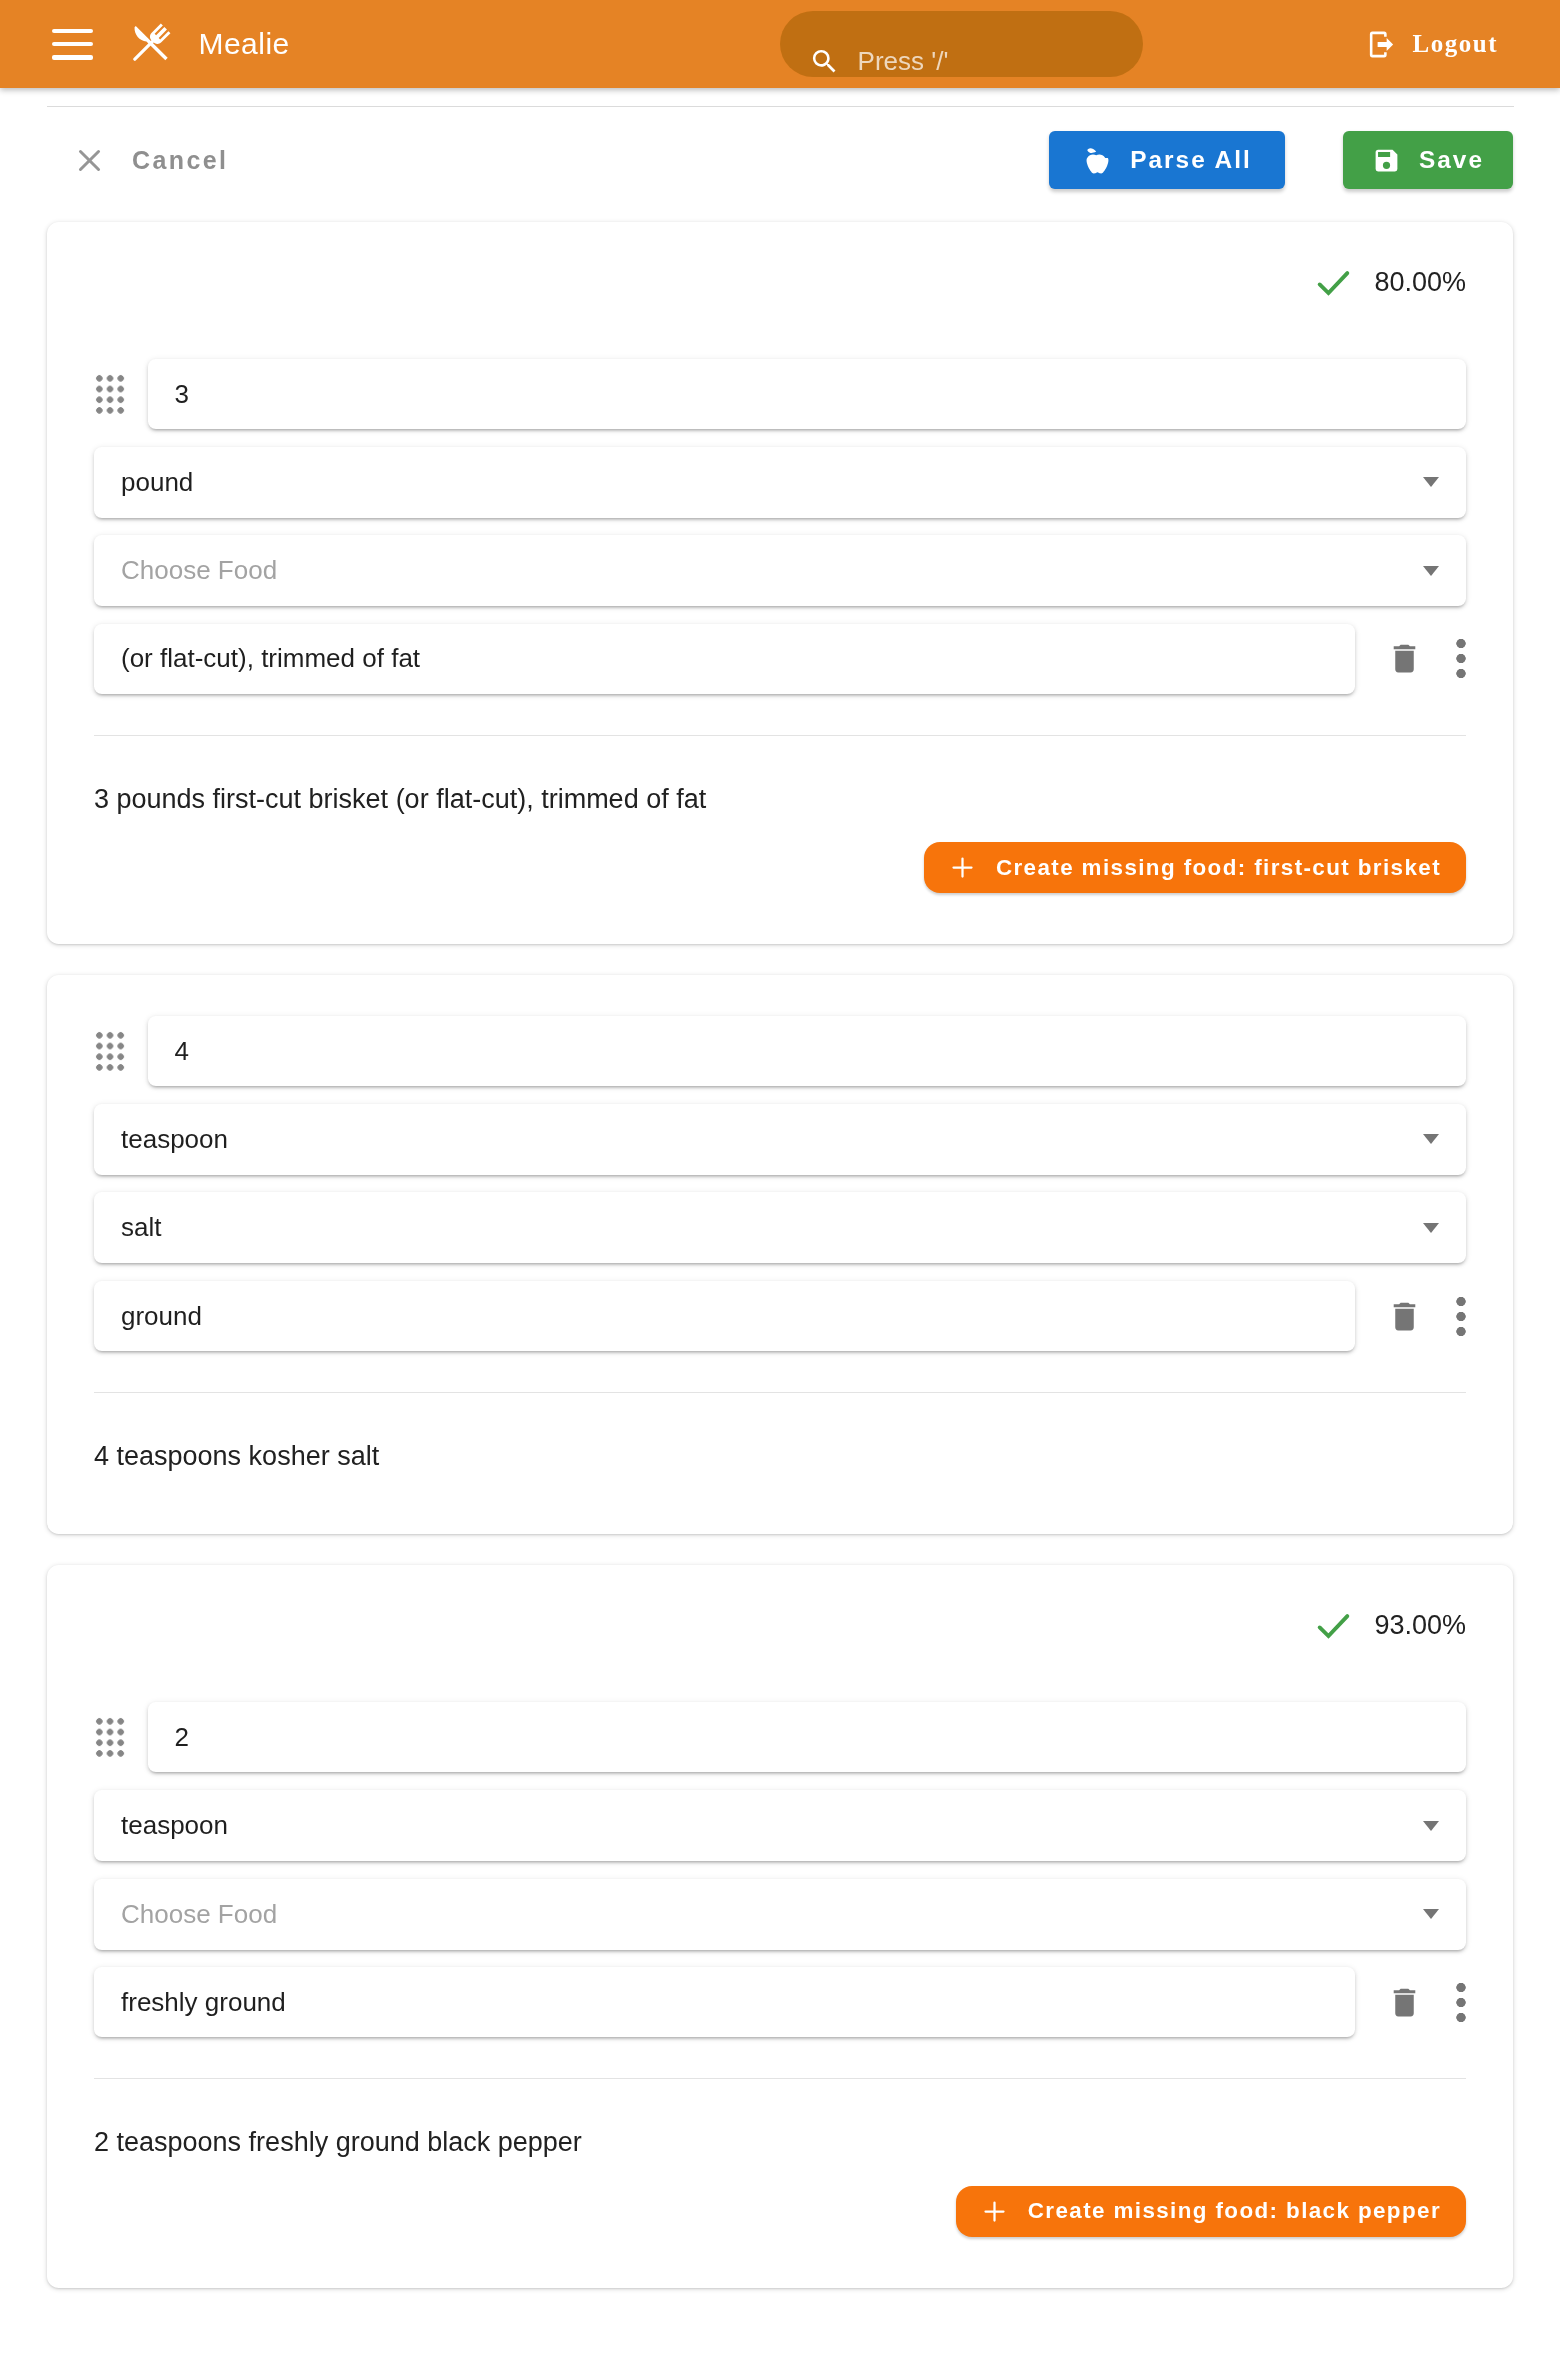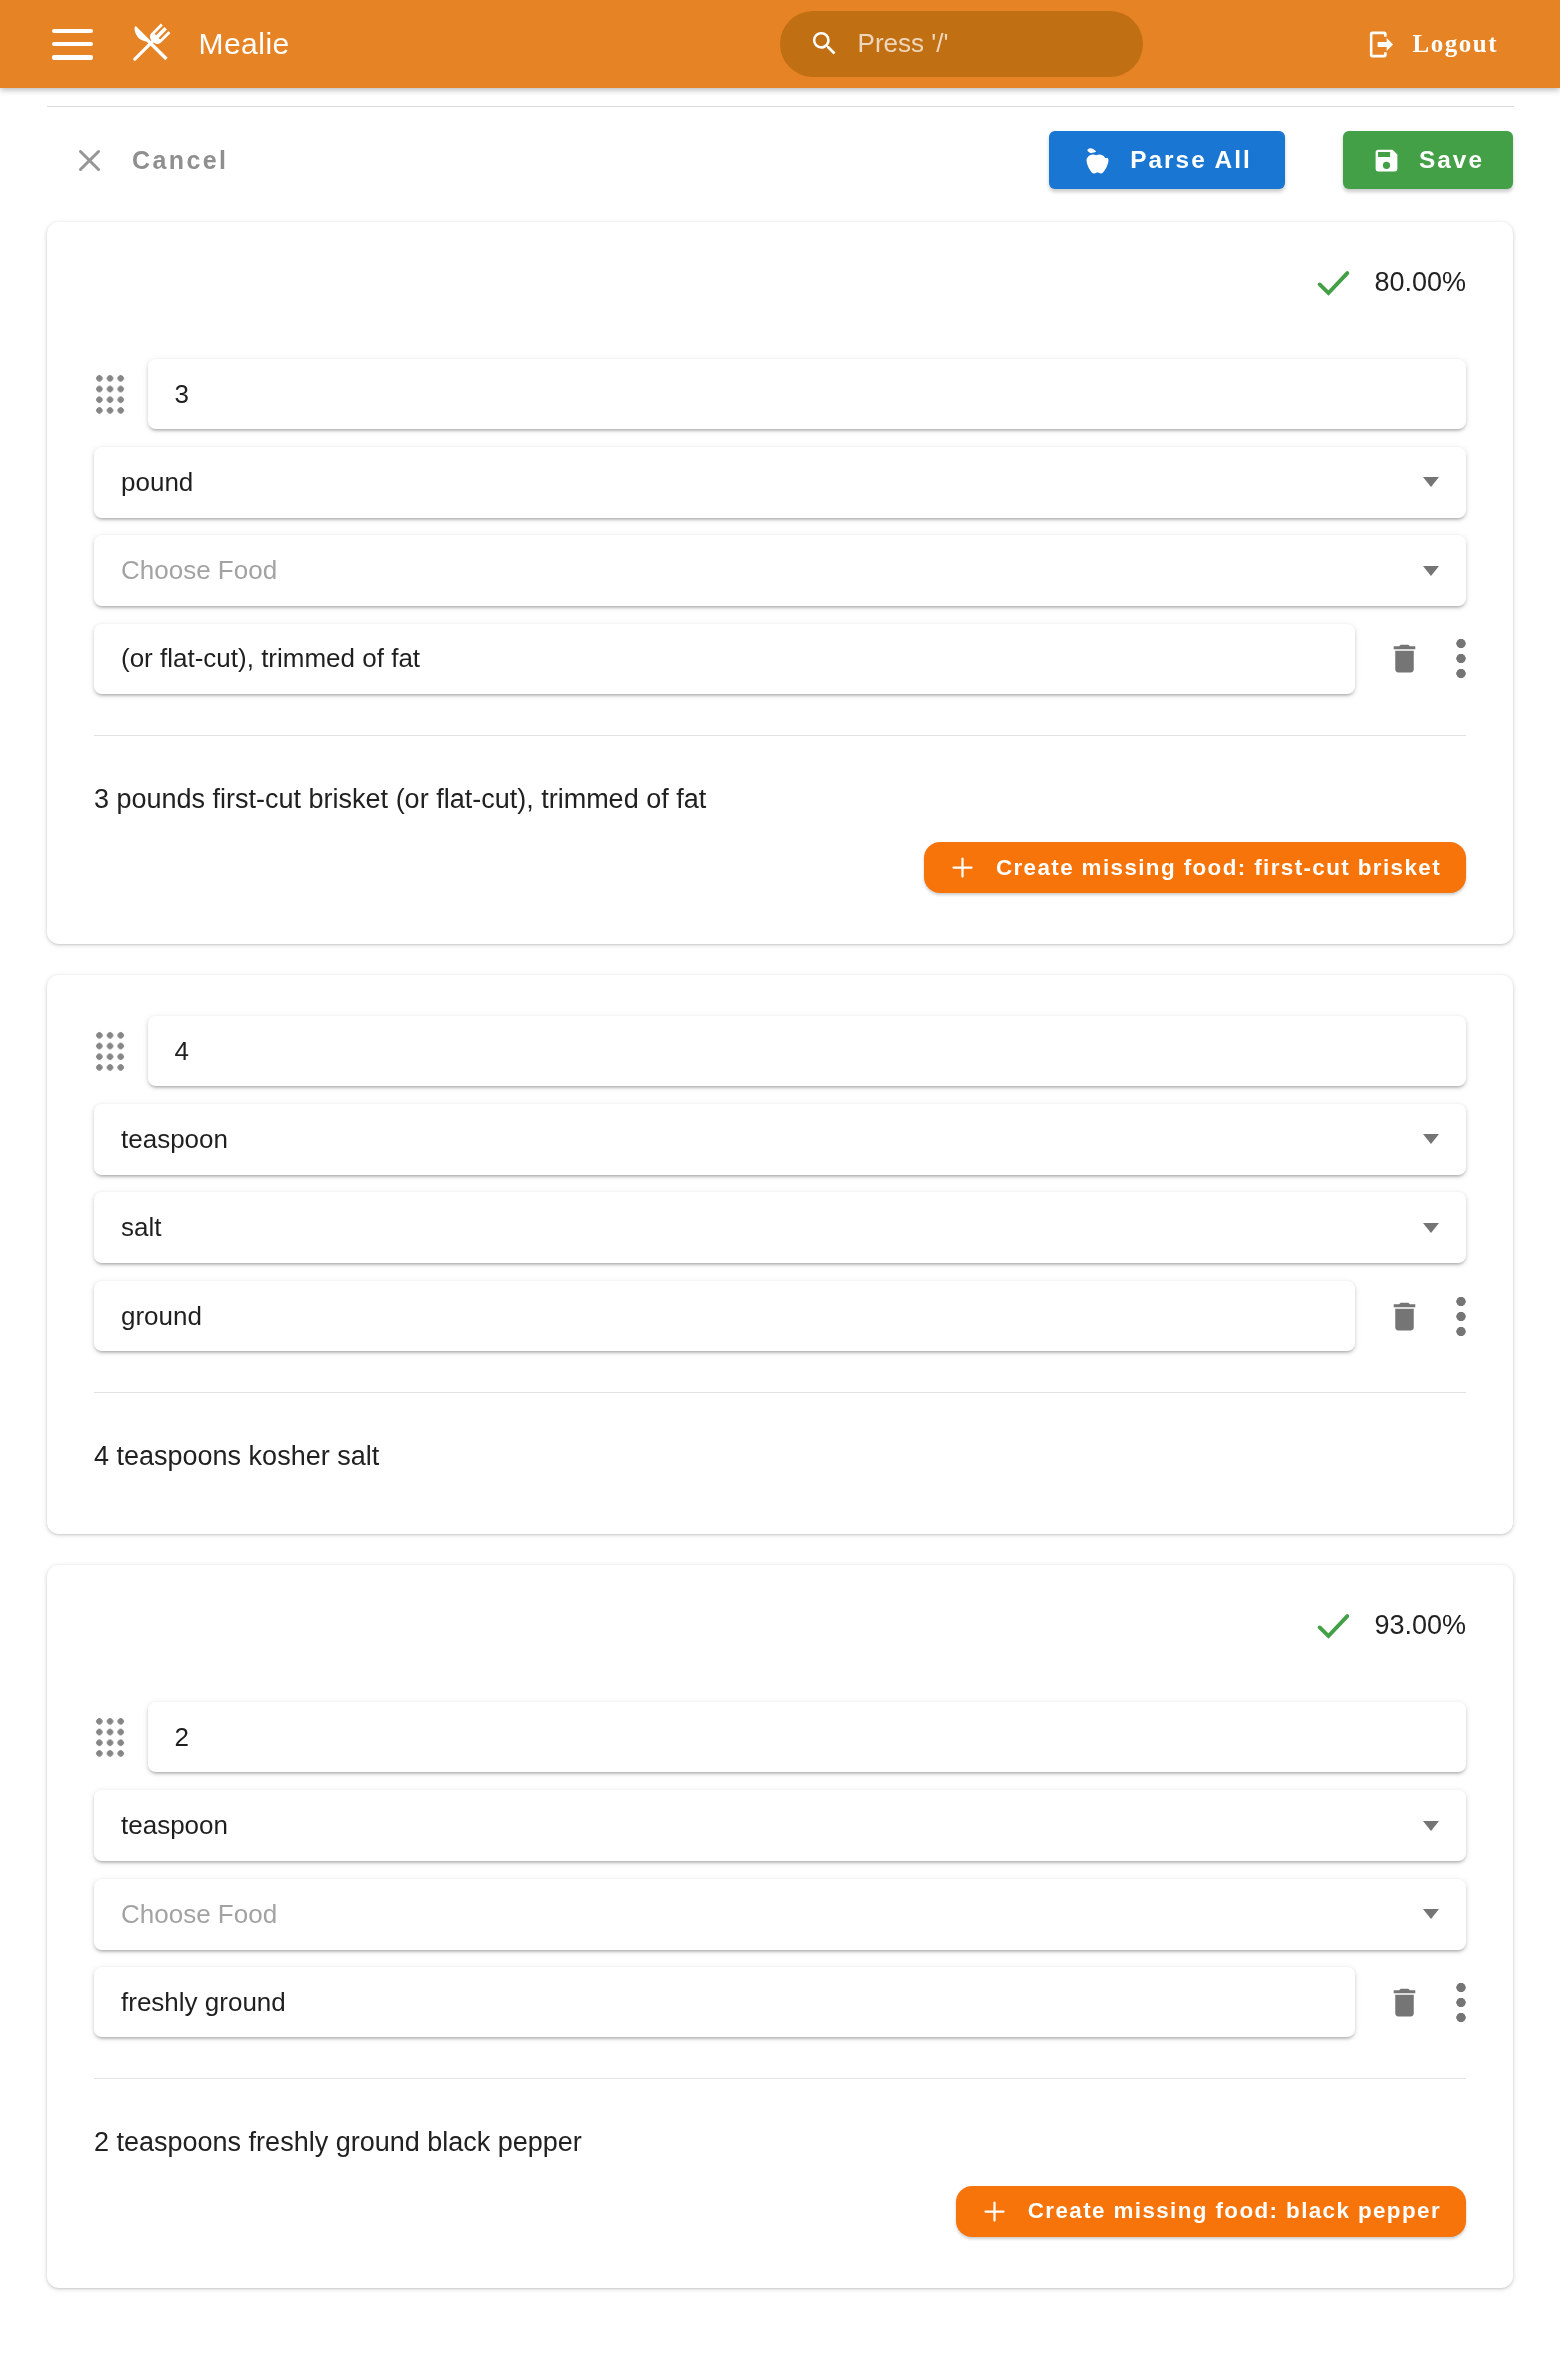--- a/index.html
+++ b/index.html
@@ -15,21 +15,21 @@
     display:flex; align-items:center; padding:0 52px;
     box-shadow:0 2px 5.9px rgba(0,0,0,0.28);
   }
   .hamburger { width:41px; height:31px; display:flex; flex-direction:column; justify-content:space-between; cursor:pointer; }
   .hamburger span { display:block; height:4.5px; background:#fff; border-radius:2px; }
   .logo { margin-left:31px; }
   .app-title { color:#fff; font-size:30px; font-weight:500; margin-left:23.4px; letter-spacing:0.5px; }
   .searchbox {
     position:absolute; left:780px; top:10.7px; width:363px; height:66px;
     background:var(--search-pill,#C06F12); border-radius:33px;
-    display:flex; align-items:center; padding:0 25px 0 29px; cursor:text;
+    display:flex; align-items:flex-end; padding:0 25px 0 29px; cursor:text;
   }
   .searchbox .ph { color:rgba(255,255,255,0.72); font-size:26px; margin-left:17.6px; }
   .logout { position:absolute; right:62px; top:0; height:88px; display:flex; align-items:center; cursor:pointer;font-family:Liberation Serif, serif; }
   .logout .lbl { color:#fff; font-size:25px; font-weight:bold; letter-spacing:1.5px; margin-left:15.6px; }
 
   
   .top-divider { height:1px; background:#DBDBDB; margin:17.6px 46px 0 47px; }
   .toolbar { display:flex; align-items:center; padding:0 47px; margin-top:20.5px; height:66px;gap:45px; }
   .cancel { display:flex; align-items:center; padding-left:27px; cursor:pointer; }
   .cancel .lbl { color:#8f8f8f; font-size:25px; font-weight:bold; letter-spacing:2.4px; margin-left:27px; }

